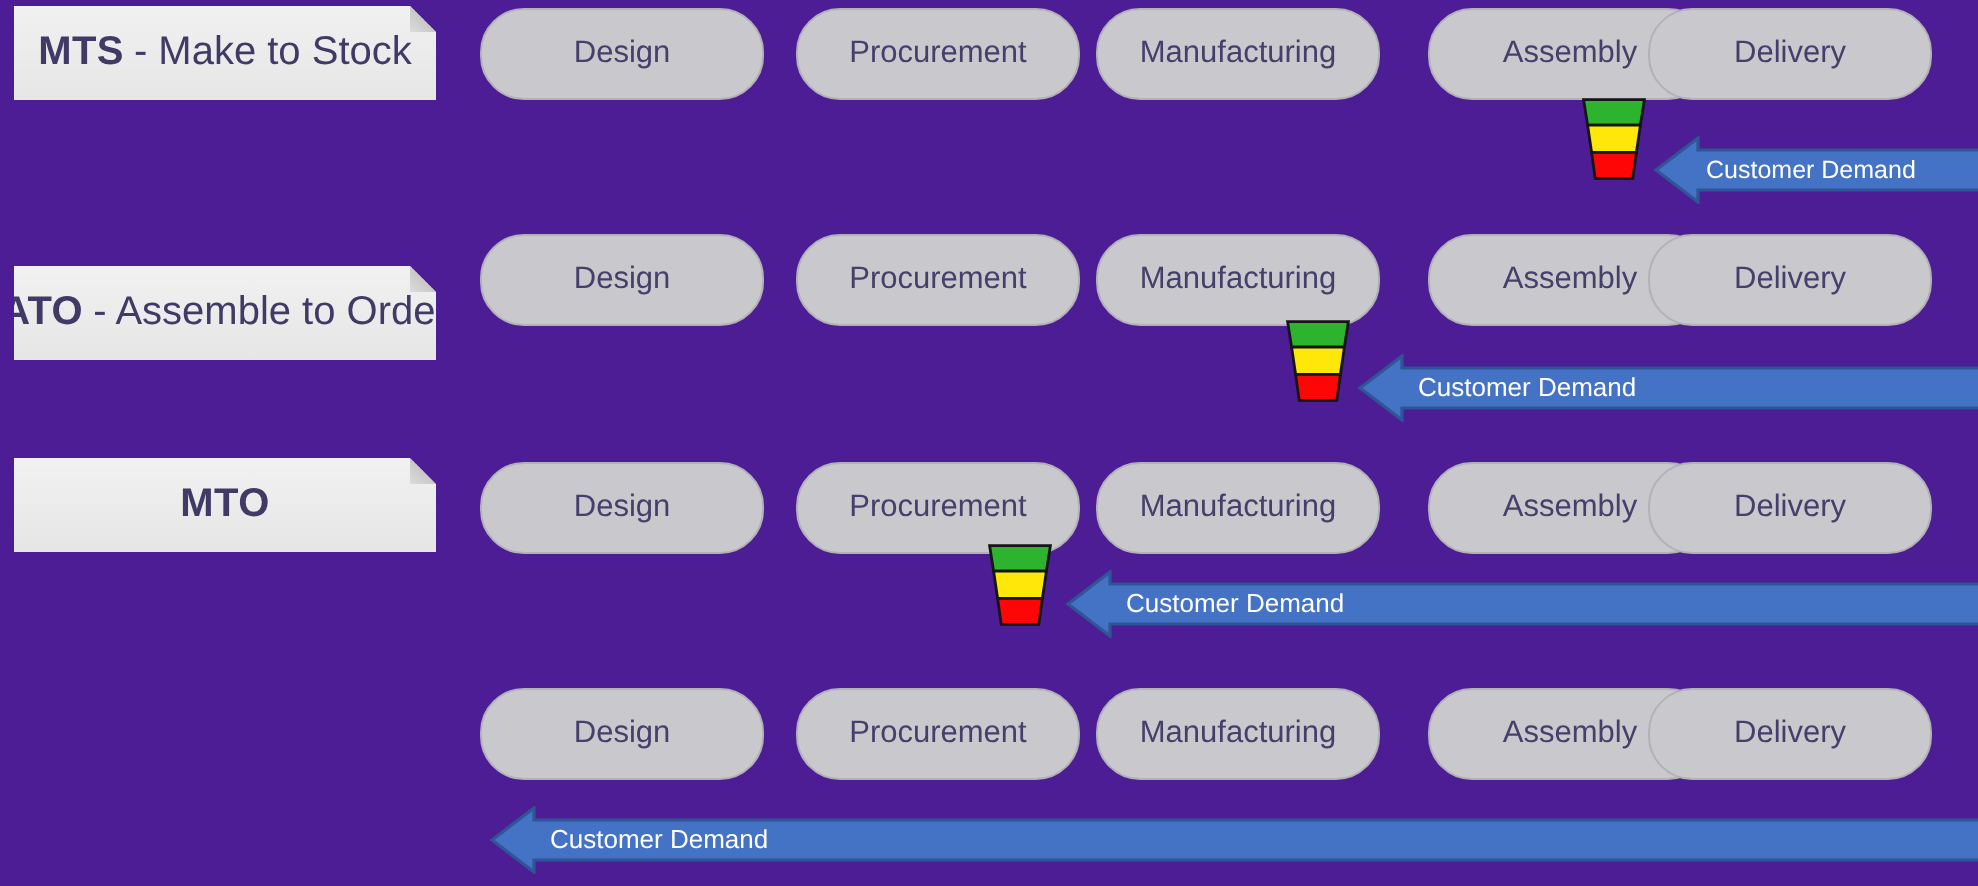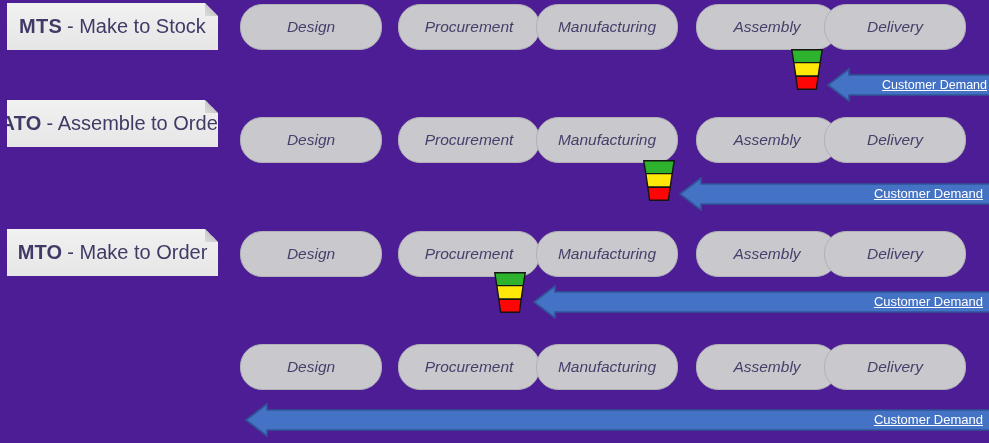--- a/index.html
+++ b/index.html
@@ -14,48 +14,48 @@
     clip-path:polygon(0 0,calc(100% - 13px) 0,100% 13px,100% 100%,0 100%);
     display:flex;align-items:center;justify-content:center;
     color:#403b66;font-size:20px;white-space:pre;
   }
   .row-label .acr{font-weight:600;letter-spacing:.2px;}
   .row-label .rest{font-weight:400;margin-left:5px;text-align:right;}
   .fold{
     position:absolute;top:0;right:0;width:13px;height:13px;
     background:linear-gradient(225deg,rgba(0,0,0,0) 50%,#c9c8c8 50%,#dddcdc 100%);
   }
-  .lt0{top:3px}.lt1{top:100px}.lt2{top:229px}.lt3{top:342px}
+  .lt0{top:3px}.lt1{top:133px}.lt2{top:229px}.lt3{top:342px}
 
   
   .stage-box{
     position:absolute;width:142px;height:46px;box-sizing:border-box;
     background:#c9c8cc;border:1px solid #b2b1b8;border-radius:22px;
     display:flex;align-items:center;justify-content:center;
-    color:#45406b;font-size:15.5px;font-style:italic;
+    color:#45406b;font-size:15.5px;
   }
-  .c0{left:240px}.c1{left:398px}.c2{left:536px}.c3{left:696px}.c4{left:824px}
+  .c0{left:240px}.c1{left:398px}.c2{left:548px}.c3{left:714px}.c4{left:824px}
   .t0{top:4px}.t1{top:117px}.t2{top:231px}.t3{top:344px}
 
   
   .funnel{position:absolute;width:32px;height:41px;}
   .funnel-1{left:791px;top:49px}
   .funnel-2{left:643px;top:160px}
   .funnel-3{left:494px;top:272px}
 
   
   .arrow{position:absolute;height:34px;}
   .arrow svg{display:block}
   .arrow-1{left:827px;top:68px;width:166px}
   .arrow-2{left:679px;top:177px;width:314px}
   .arrow-3{left:533px;top:285px;width:460px}
   .arrow-4{left:245px;top:403px;width:748px}
   .arrow .arrow-text{
     position:absolute;left:30px;right:10px;top:0;height:34px;line-height:34px;
-    text-align:right;color:#ffffff;font-size:13px;white-space:nowrap;text-decoration:underline;
+    text-align:left;color:#ffffff;font-size:13px;white-space:nowrap;
   }
   .arrow-1 .arrow-text{font-size:12.5px;left:26px;right:6px;}
 </style>
 </head>
 <body>
 
 <div class="canvas">
 
   <div class="row-label lt0">
     <span class="acr">MTS</span>
@@ -100,21 +100,20 @@
   </div>
   <div class="arrow arrow-2">
     <svg width="314" height="34" viewBox="0 0 314 34">
       <polygon points="1,17 22,1 22,7 313,7 313,27 22,27 22,33" fill="#4472C4" stroke="#2F5597" stroke-width="1.6"></polygon>
     </svg>
     <span class="arrow-text">Customer Demand</span>
   </div>
 
   <div class="row-label lt2">
     <span class="acr">MTO</span>
-    <span class="rest">- Make to Order</span>
     <span class="fold"></span>
   </div>
   <div class="stage-box c0 t2">Design</div>
   <div class="stage-box c1 t2">Procurement</div>
   <div class="stage-box c2 t2">Manufacturing</div>
   <div class="stage-box c3 t2">Assembly</div>
   <div class="stage-box c4 t2">Delivery</div>
   <div class="funnel funnel-3">
     <svg width="32" height="41" viewBox="0 0 32 41">
       <polygon points="0.8,0.8 31.2,0.8 29.2,13.6 2.8,13.6" fill="#2DB32D" stroke="#151515" stroke-width="1.4"></polygon>

